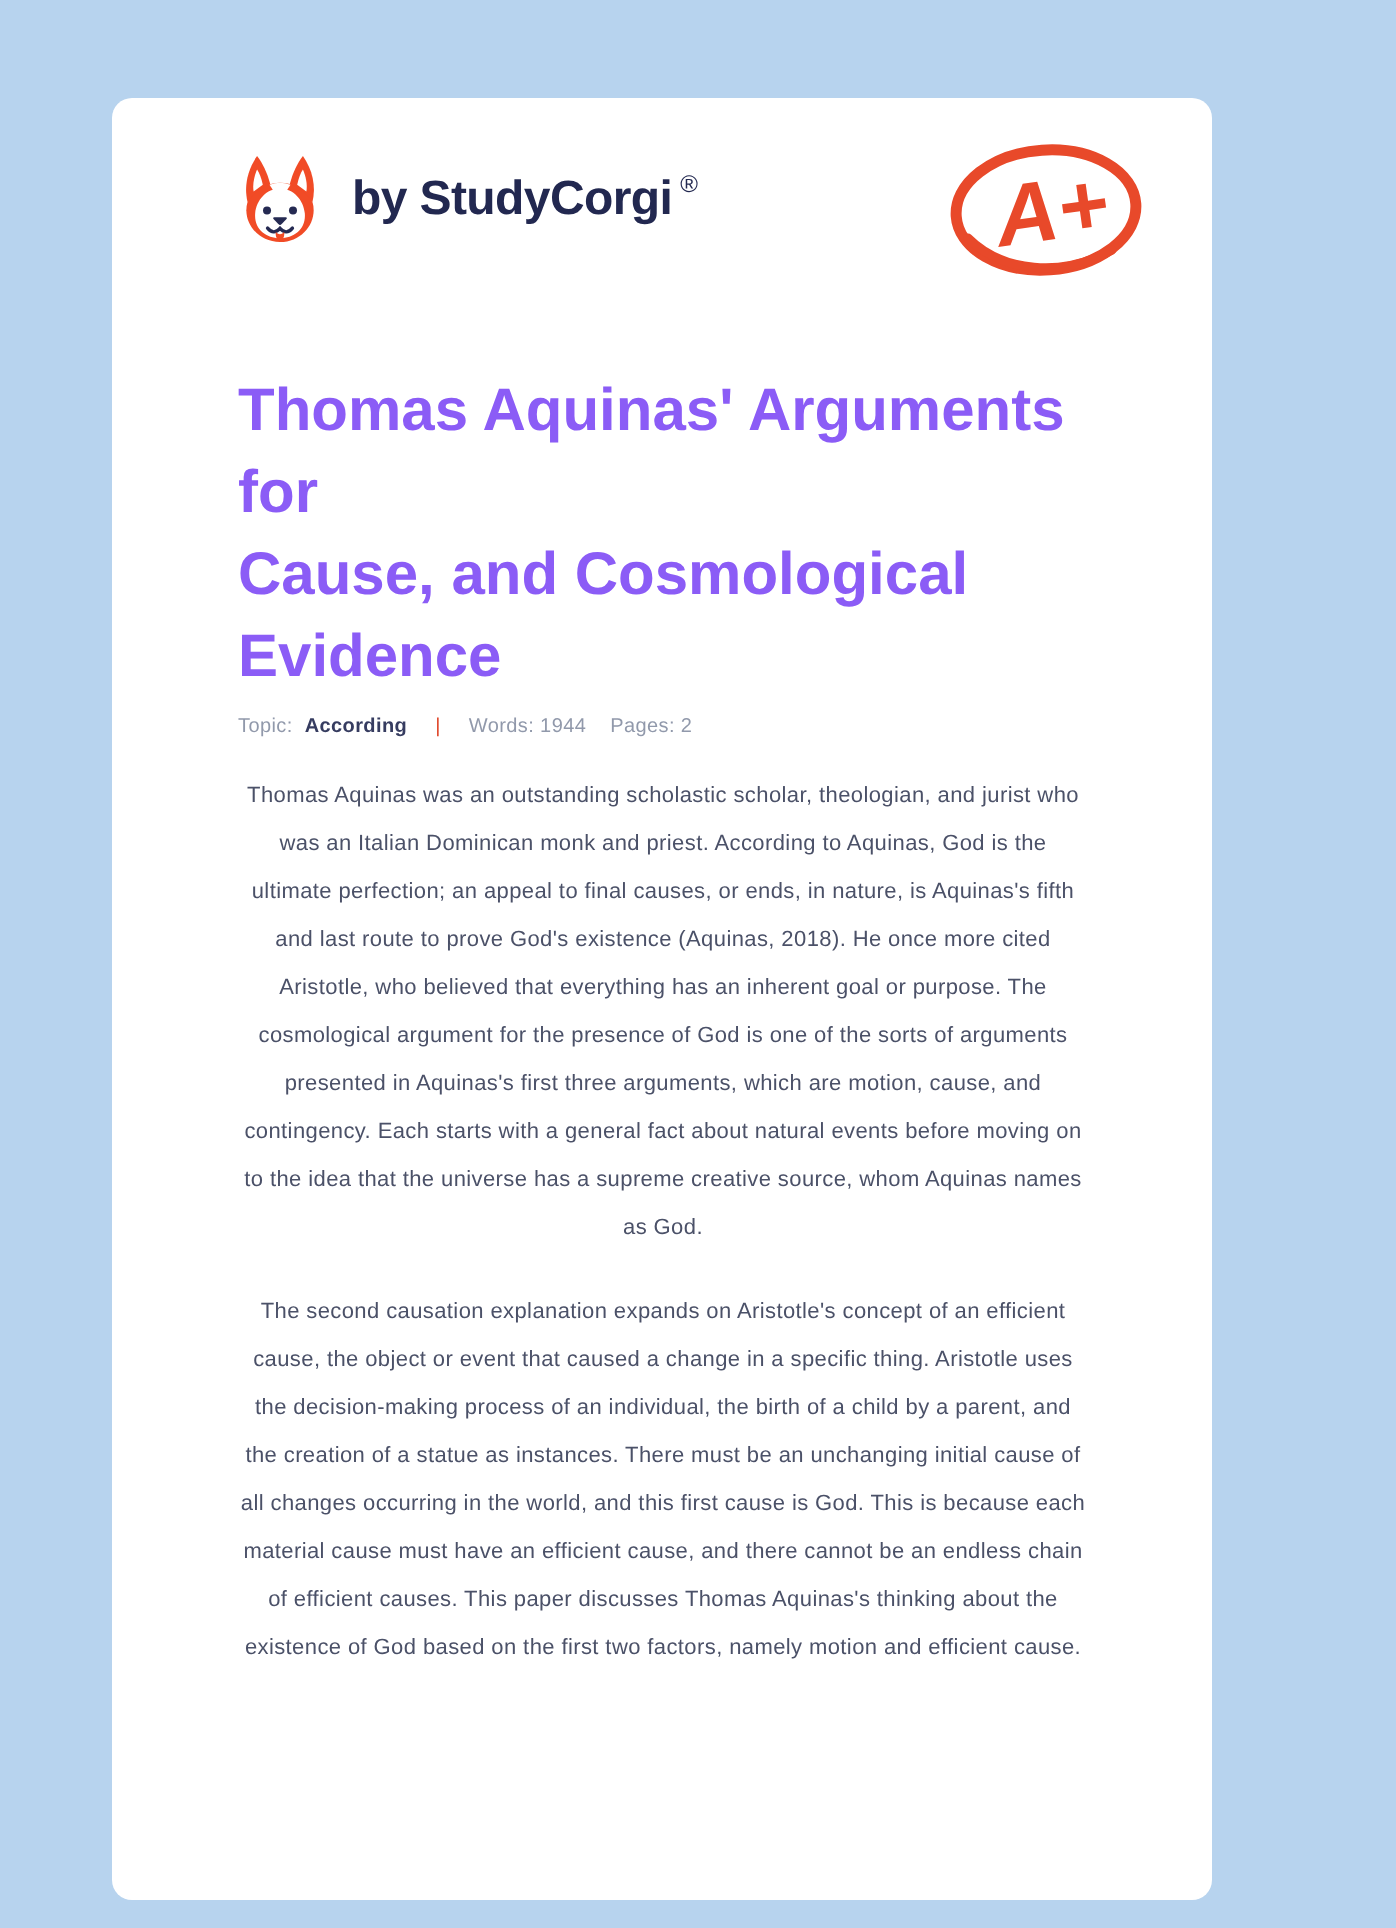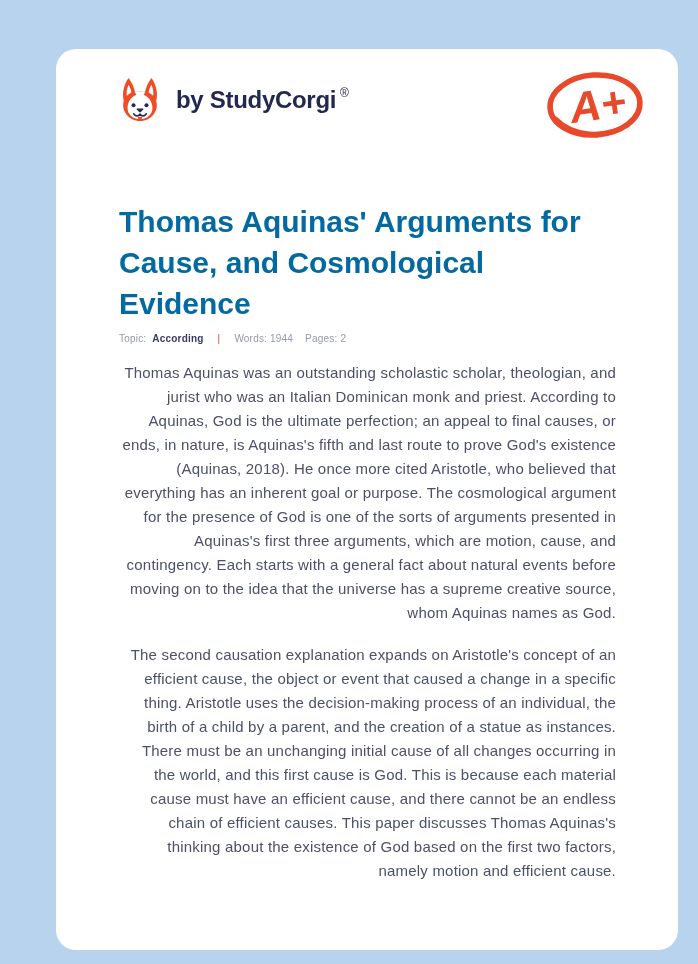--- a/index.html
+++ b/index.html
@@ -6,23 +6,23 @@
   html, body { width: 698px; height: 964px; }
   body {
     background: #b7d3ee;
     font-family: "Liberation Sans", sans-serif;
     position: relative;
     overflow: hidden;
   }
   .card {
     position: absolute;
     left: 56px; top: 49px;
-    width: 622px; height: 901px;
+    width: 550px; height: 901px;
     background: #ffffff;
-    border-radius: 20px;
+    border-radius: 10px;
     padding: 26px 62px 0 63px;
     overflow: hidden;
   }
   .header {
     display: flex;
     justify-content: space-between;
     align-items: flex-start;
   }
   .logo {
     display: flex;
@@ -40,25 +40,25 @@
   }
   .logo-text sup {
     font-size: 12px;
     font-weight: 400;
     position: relative;
     top: -2px;
     margin-left: 4px;
   }
   .badge { margin-top: -8px; margin-right: -31px; flex: 0 0 auto; }
   h1 {
-    margin-top: 56px;
+    margin-top: 40px;
     font-size: 30px;
     line-height: 41px;
     font-weight: 700;
-    color: #0369a1;
+    color: #8b5cf6;
   }
   h1 .tl { display: block; }
   .meta {
     margin-top: 9px;
     font-size: 10px;
     color: #9199ab;
     display: flex;
     align-items: center;
     letter-spacing: 0.2px;
   }
@@ -77,25 +77,25 @@
   .meta-words { margin-right: 12px; }
   h2 {
     margin-top: 30px;
     font-size: 20px;
     font-weight: 700;
     color: #2e3359;
     letter-spacing: 0.2px;
   }
   p {
     margin-top: 17px;
-    font-size: 15px;
+    font-size: 11px;
     line-height: 24px;
     color: #4b5168;
     letter-spacing: 0.2px;
-    text-align: right;
+    text-align: center;
   }
   p + p { margin-top: 18px; }
 </style>
 </head>
 <body>
 
 <div class="card">
 
   <div class="header">
 

